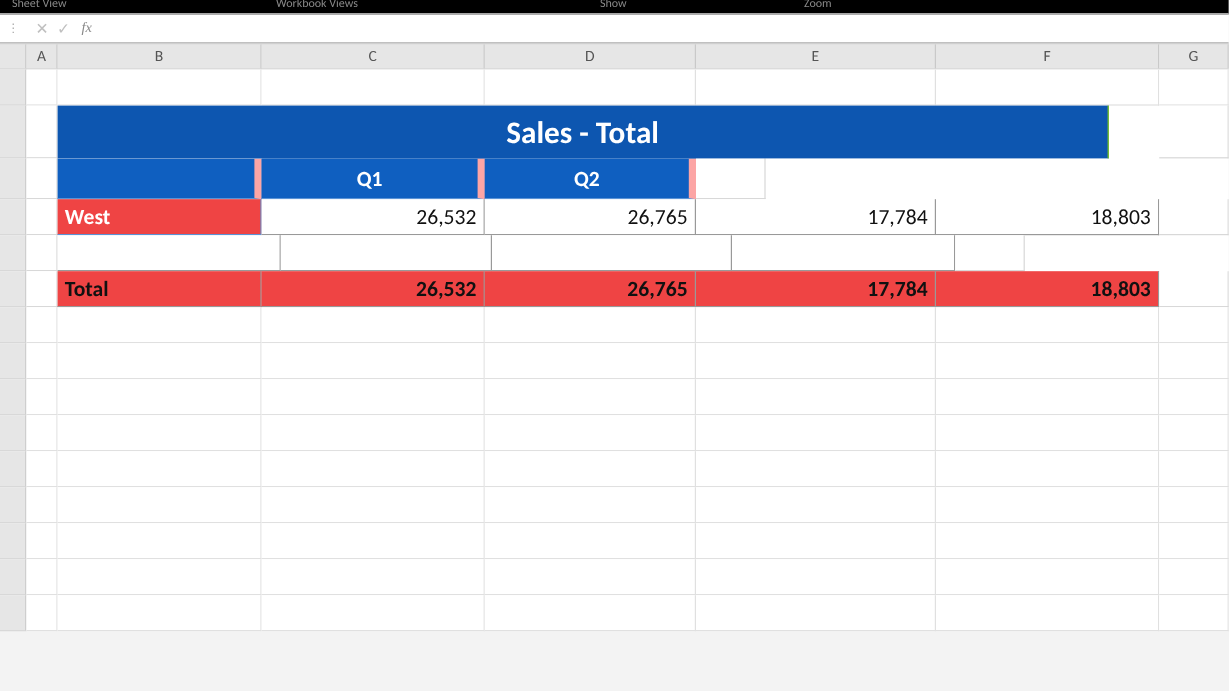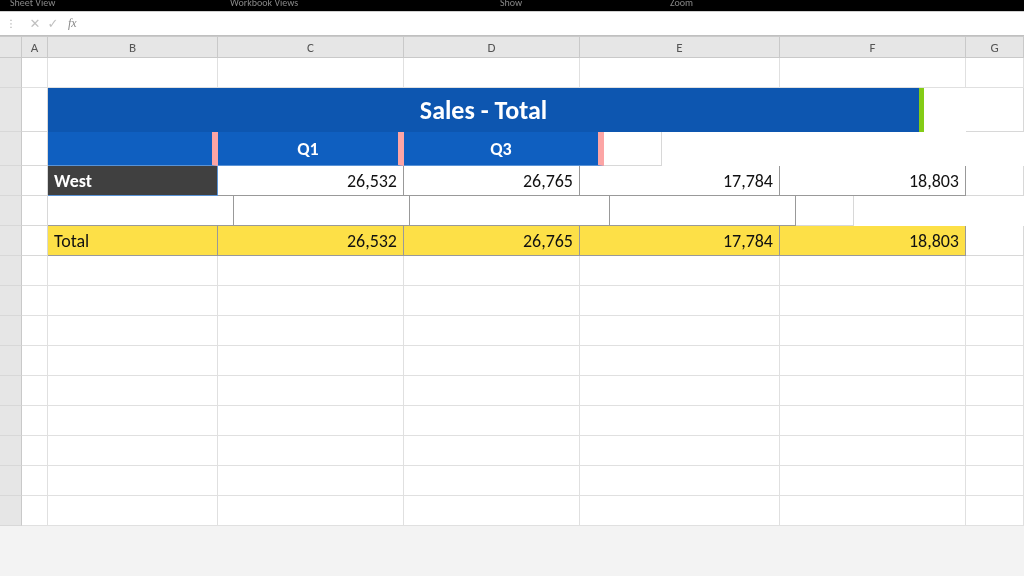--- a/index.html
+++ b/index.html
@@ -132,31 +132,31 @@
     .header-blue {
       background: #0f5fc0;
       color: #fff;
       font-weight: 700;
       font-size: 18px;
       justify-content: center;
       border-right: 6px solid #fca5a5;
       border-bottom: 1px solid #5a93d6;
     }
     .rowlabel-blue {
-      background: #404040;
+      background: #ef4444;
       color: #fff;
       font-weight: 700;
       font-size: 18px;
       justify-content: flex-start;
       border-right: 1px solid #5a93d6;
       border-bottom: 1px solid #5a93d6;
     }
     .total-row-bg {
-      background: #fde047;
-      font-weight: 400;
+      background: #ef4444;
+      font-weight: 700;
     }
     .num { justify-content: flex-end; }
     .data-border { border: 1px solid #999; border-top: none; border-left: none;}
     .data-row { height: 30px; }
     .header-row { height: 34px; }
 
     .title-merged {
       position: relative;
     }
     .title-merged > .title-span {
@@ -165,21 +165,21 @@
       top: 0;
       width: 876px;
       height: 100%;
       display: flex;
       align-items: center;
       justify-content: center;
       background: #0d56b0;
       color: #fff;
       font-weight: 700;
       font-size: 26px;
-      border-right: 5px solid #84cc16;
+      border-right: 1px solid #84cc16;
     }
 
     
     .fill-row { height: 30px; }
     .fill-row .cell { border-right-color: #e0e0e0; border-bottom-color: #e0e0e0;}
   </style>
 </head>
 <body>
 
 <div class="ribbon-group-bar">
@@ -231,21 +231,21 @@
     <div class="cell colE" style="visibility:hidden"></div>
     <div class="cell colF" style="visibility:hidden"></div>
     <div class="cell colG"></div>
   </div>
 
   <div class="row header-row">
     <div class="row-header"></div>
     <div class="cell colA"></div>
     <div class="cell colB header-blue"></div>
     <div class="cell colC header-blue">Q1</div>
-    <div class="cell colE header-blue">Q3</div>
+    <div class="cell colD header-blue">Q2</div>
     <div class="cell colG"></div>
   </div>
 
   <div class="row data-row">
     <div class="row-header"></div>
     <div class="cell colA"></div>
     <div class="cell colB rowlabel-blue">West</div>
     <div class="cell colC num data-border">26,532</div>
     <div class="cell colD num data-border">26,765</div>
     <div class="cell colE num data-border">17,784</div>

